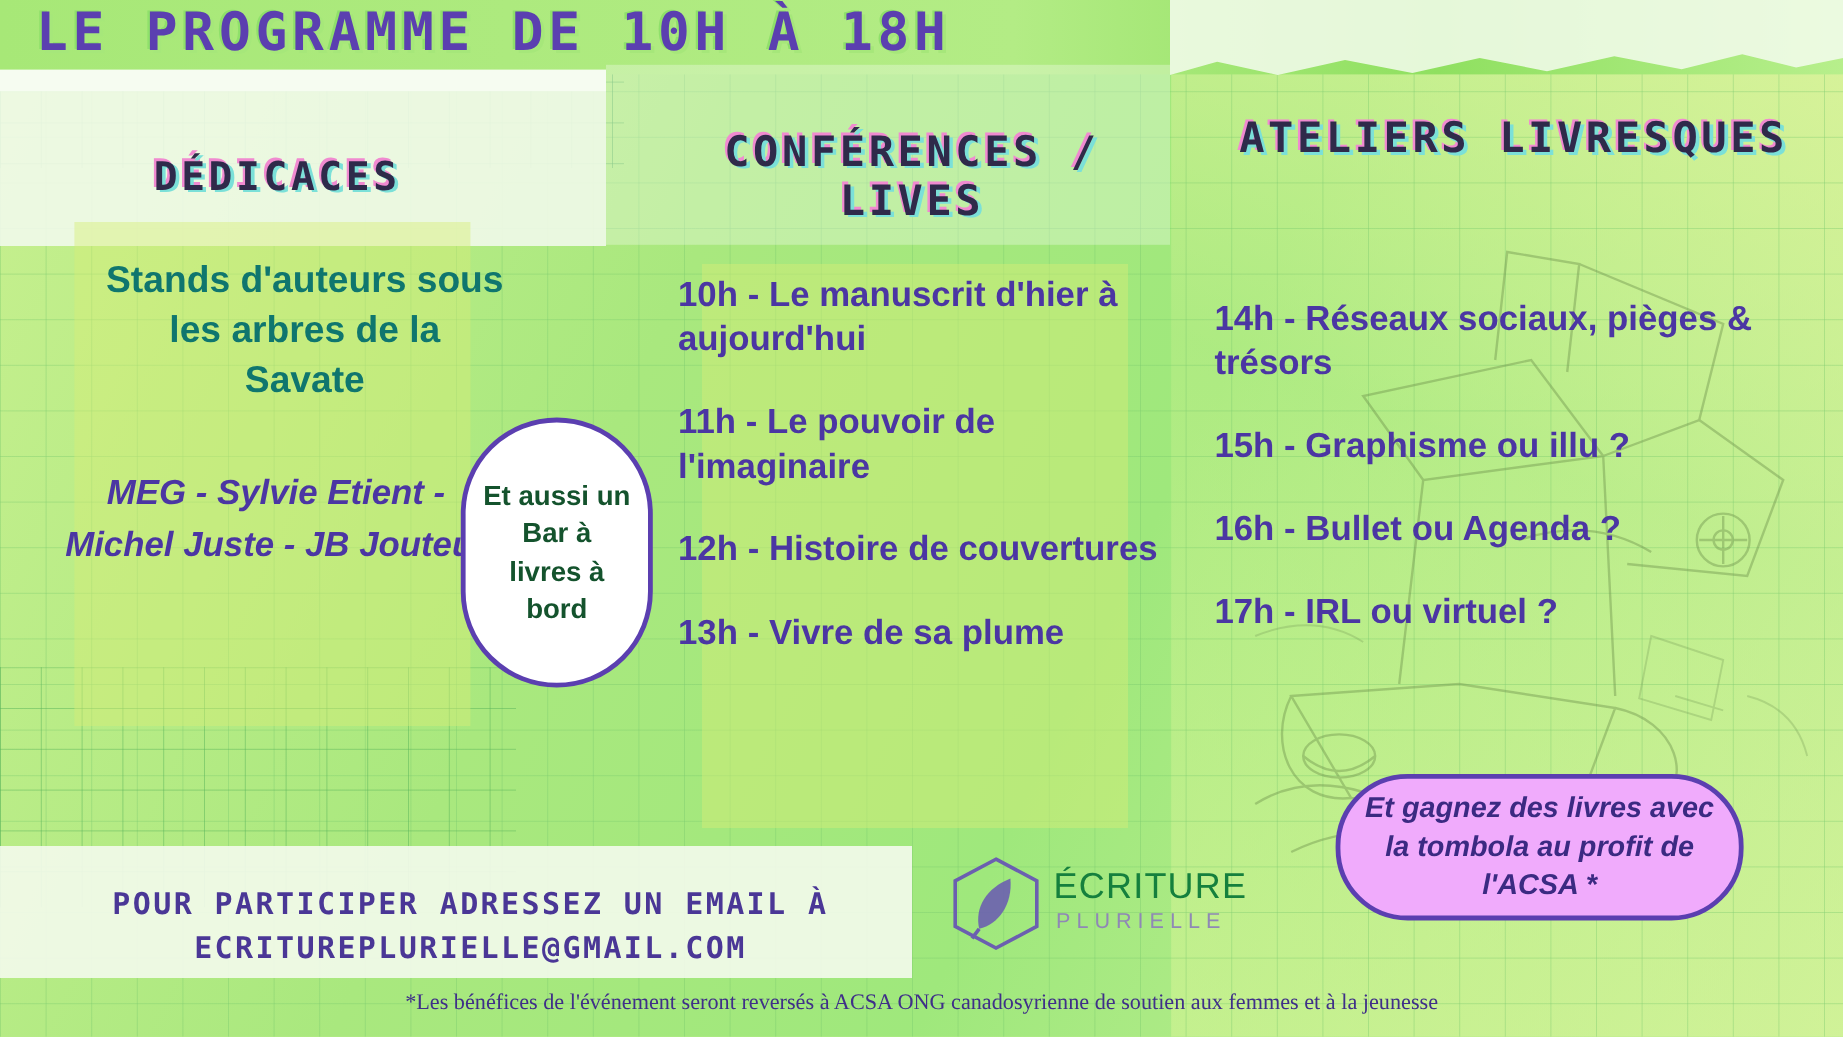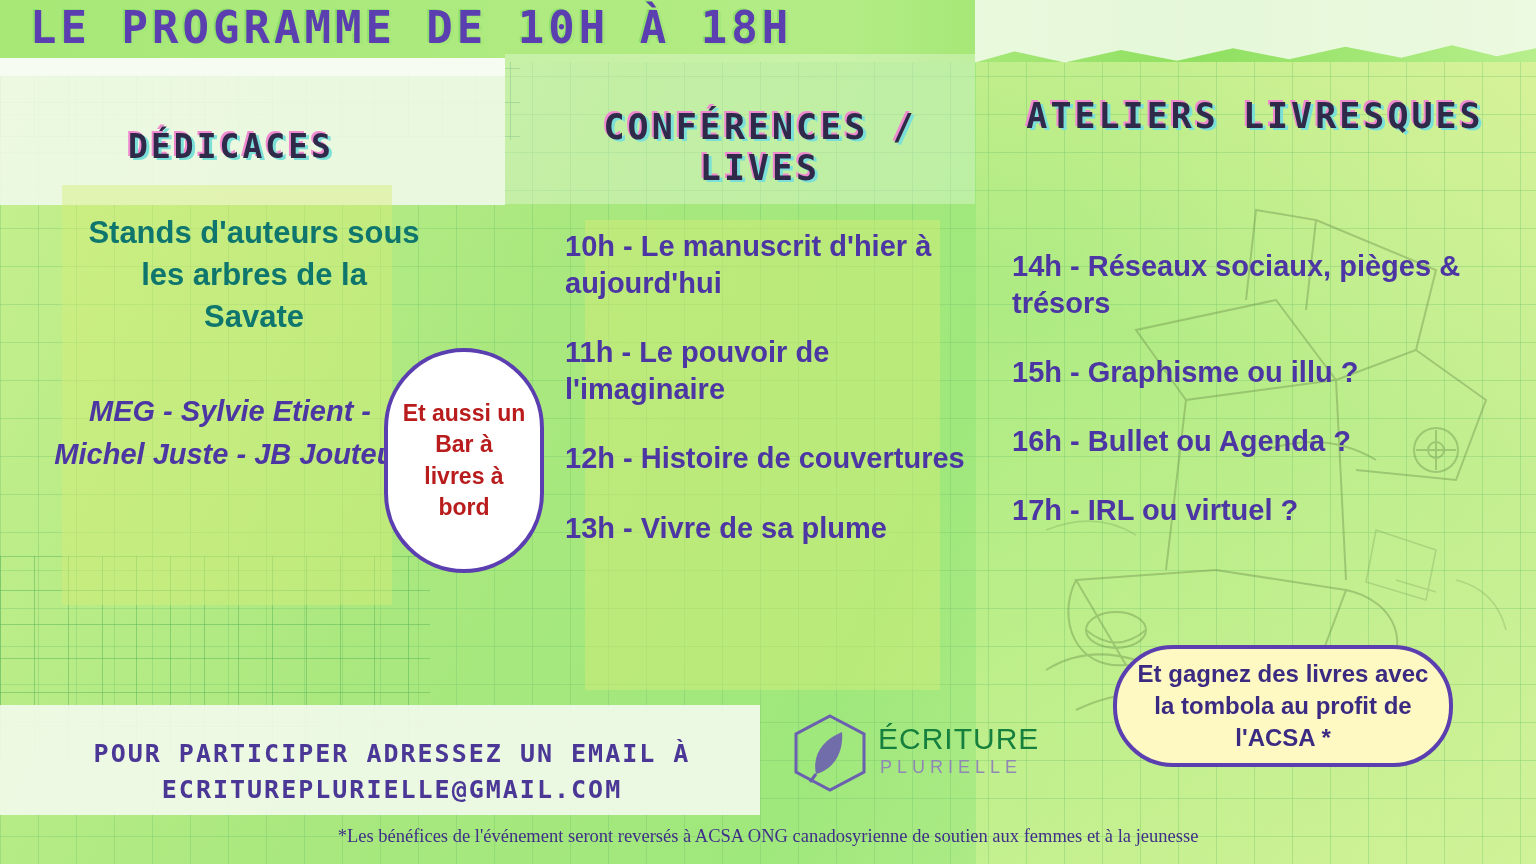--- a/index.html
+++ b/index.html
@@ -121,21 +121,21 @@
     font-family: "DejaVu Sans Mono", monospace;
     font-weight: 700;
     color: #2f2a4a;
     letter-spacing: 3px;
     text-align: center;
     line-height: 1.18;
     text-shadow: 3px 2px 0 #7be0d8, -2px -2px 0 #f08ad0;
   }
   #h-ded { left: 66px; top: 128px; width: 330px; font-size: 33px; }
   #h-conf { left: 545px; top: 88px; width: 430px; font-size: 35px; margin-top: 19px; }
-  #h-ate { left: 1020px; top: 96px; width: 470px; font-size: 35px; }
+  #h-ate { left: 1020px; top: 96px; width: 470px; font-size: 35px; text-align: right; }
 
   
   .col {
     position: absolute;
     color: #4e3aa5;
   }
   #col-ded {
     left: 40px; top: 212px; width: 380px;
     text-align: center;
   }
@@ -170,44 +170,45 @@
     position: absolute;
     left: 384px; top: 348px;
     width: 160px; height: 225px;
     background: #ffffff;
     border: 4px solid #5b3fb0;
     border-radius: 80px;
     display: flex;
     align-items: center;
     justify-content: center;
     text-align: center;
-    color: #b91c1c;
+    color: #14532d;
     font-size: 23px;
     font-weight: 700;
     line-height: 1.35;
     padding: 0 14px;
     box-sizing: border-box;
   }
   .badge-tombola {
     position: absolute;
     left: 1113px; top: 645px;
     width: 340px; height: 122px;
-    background: #fef9c3;
+    background: #f0abfc;
     border: 4px solid #5b3fb0;
     border-radius: 60px;
     display: flex;
     align-items: center;
     justify-content: center;
     text-align: center;
     color: #3b2a82;
     font-size: 24px;
     font-weight: 700;
     line-height: 1.32;
     padding: 0 16px;
     box-sizing: border-box;
+    font-style: italic;
   }
 
   
   .contact {
     position: absolute;
     left: 22px; top: 736px;
     width: 740px;
     font-family: "DejaVu Sans Mono", monospace;
     font-size: 25px;
     font-weight: 700;

